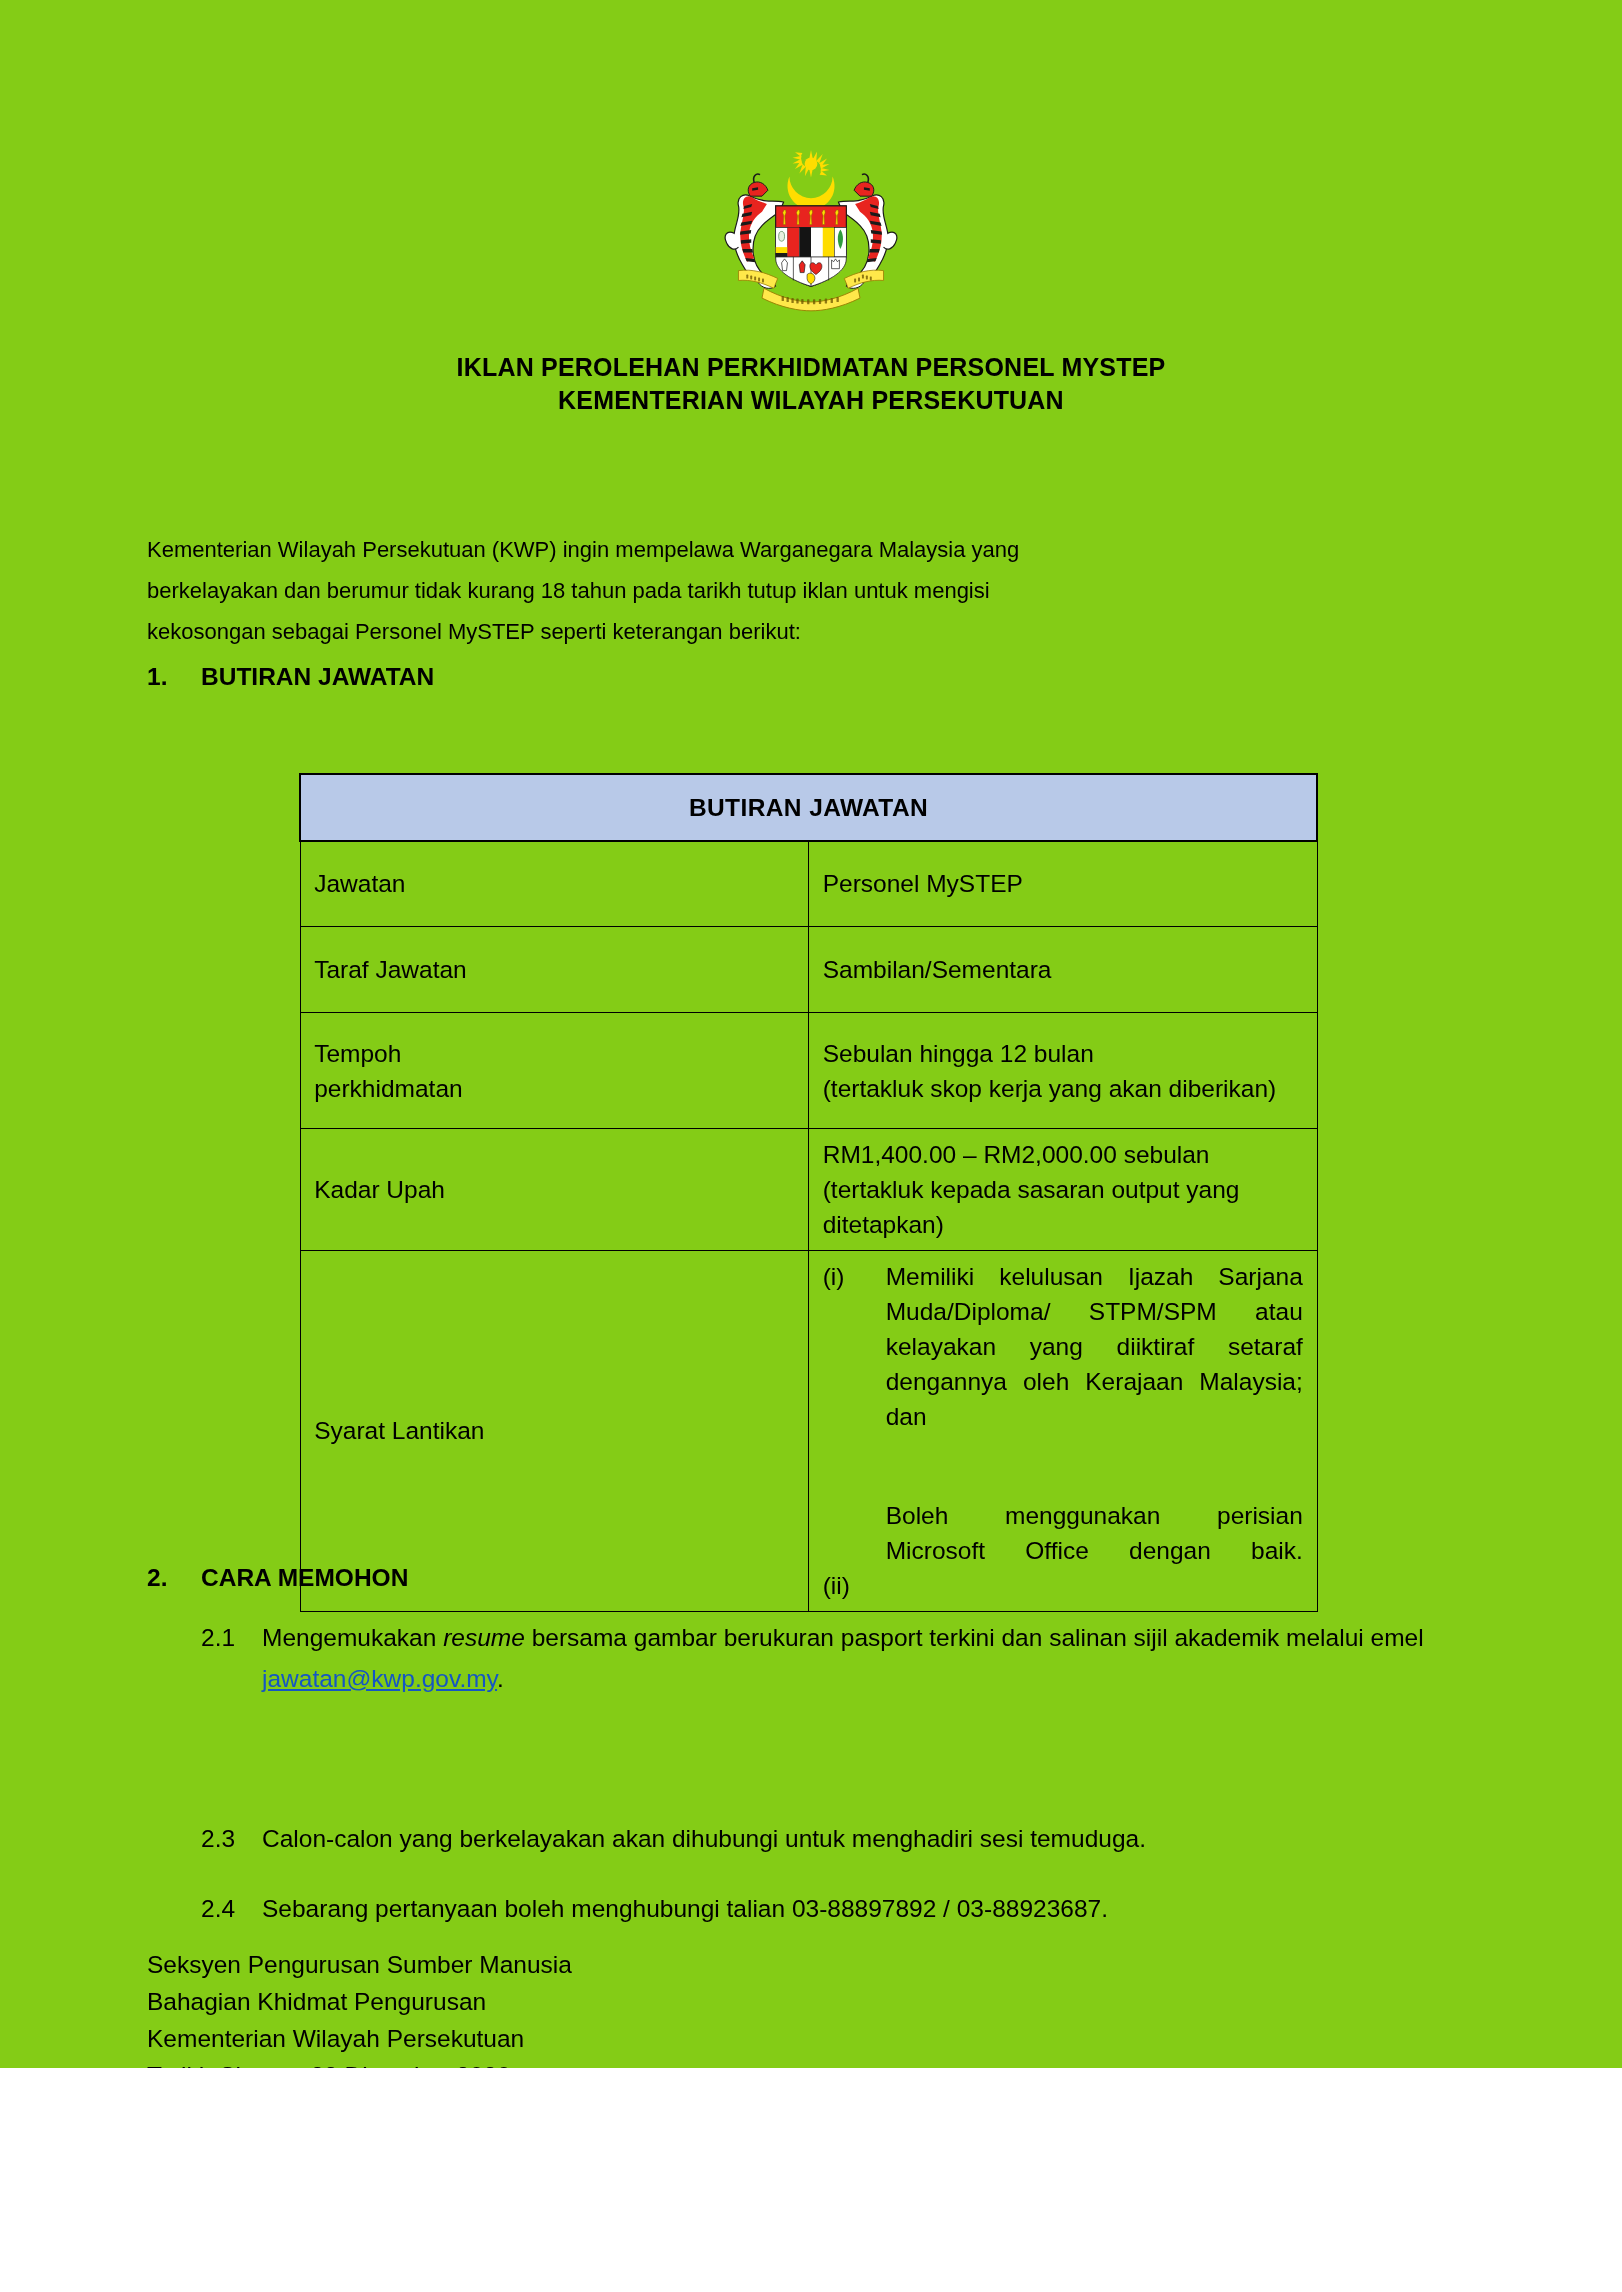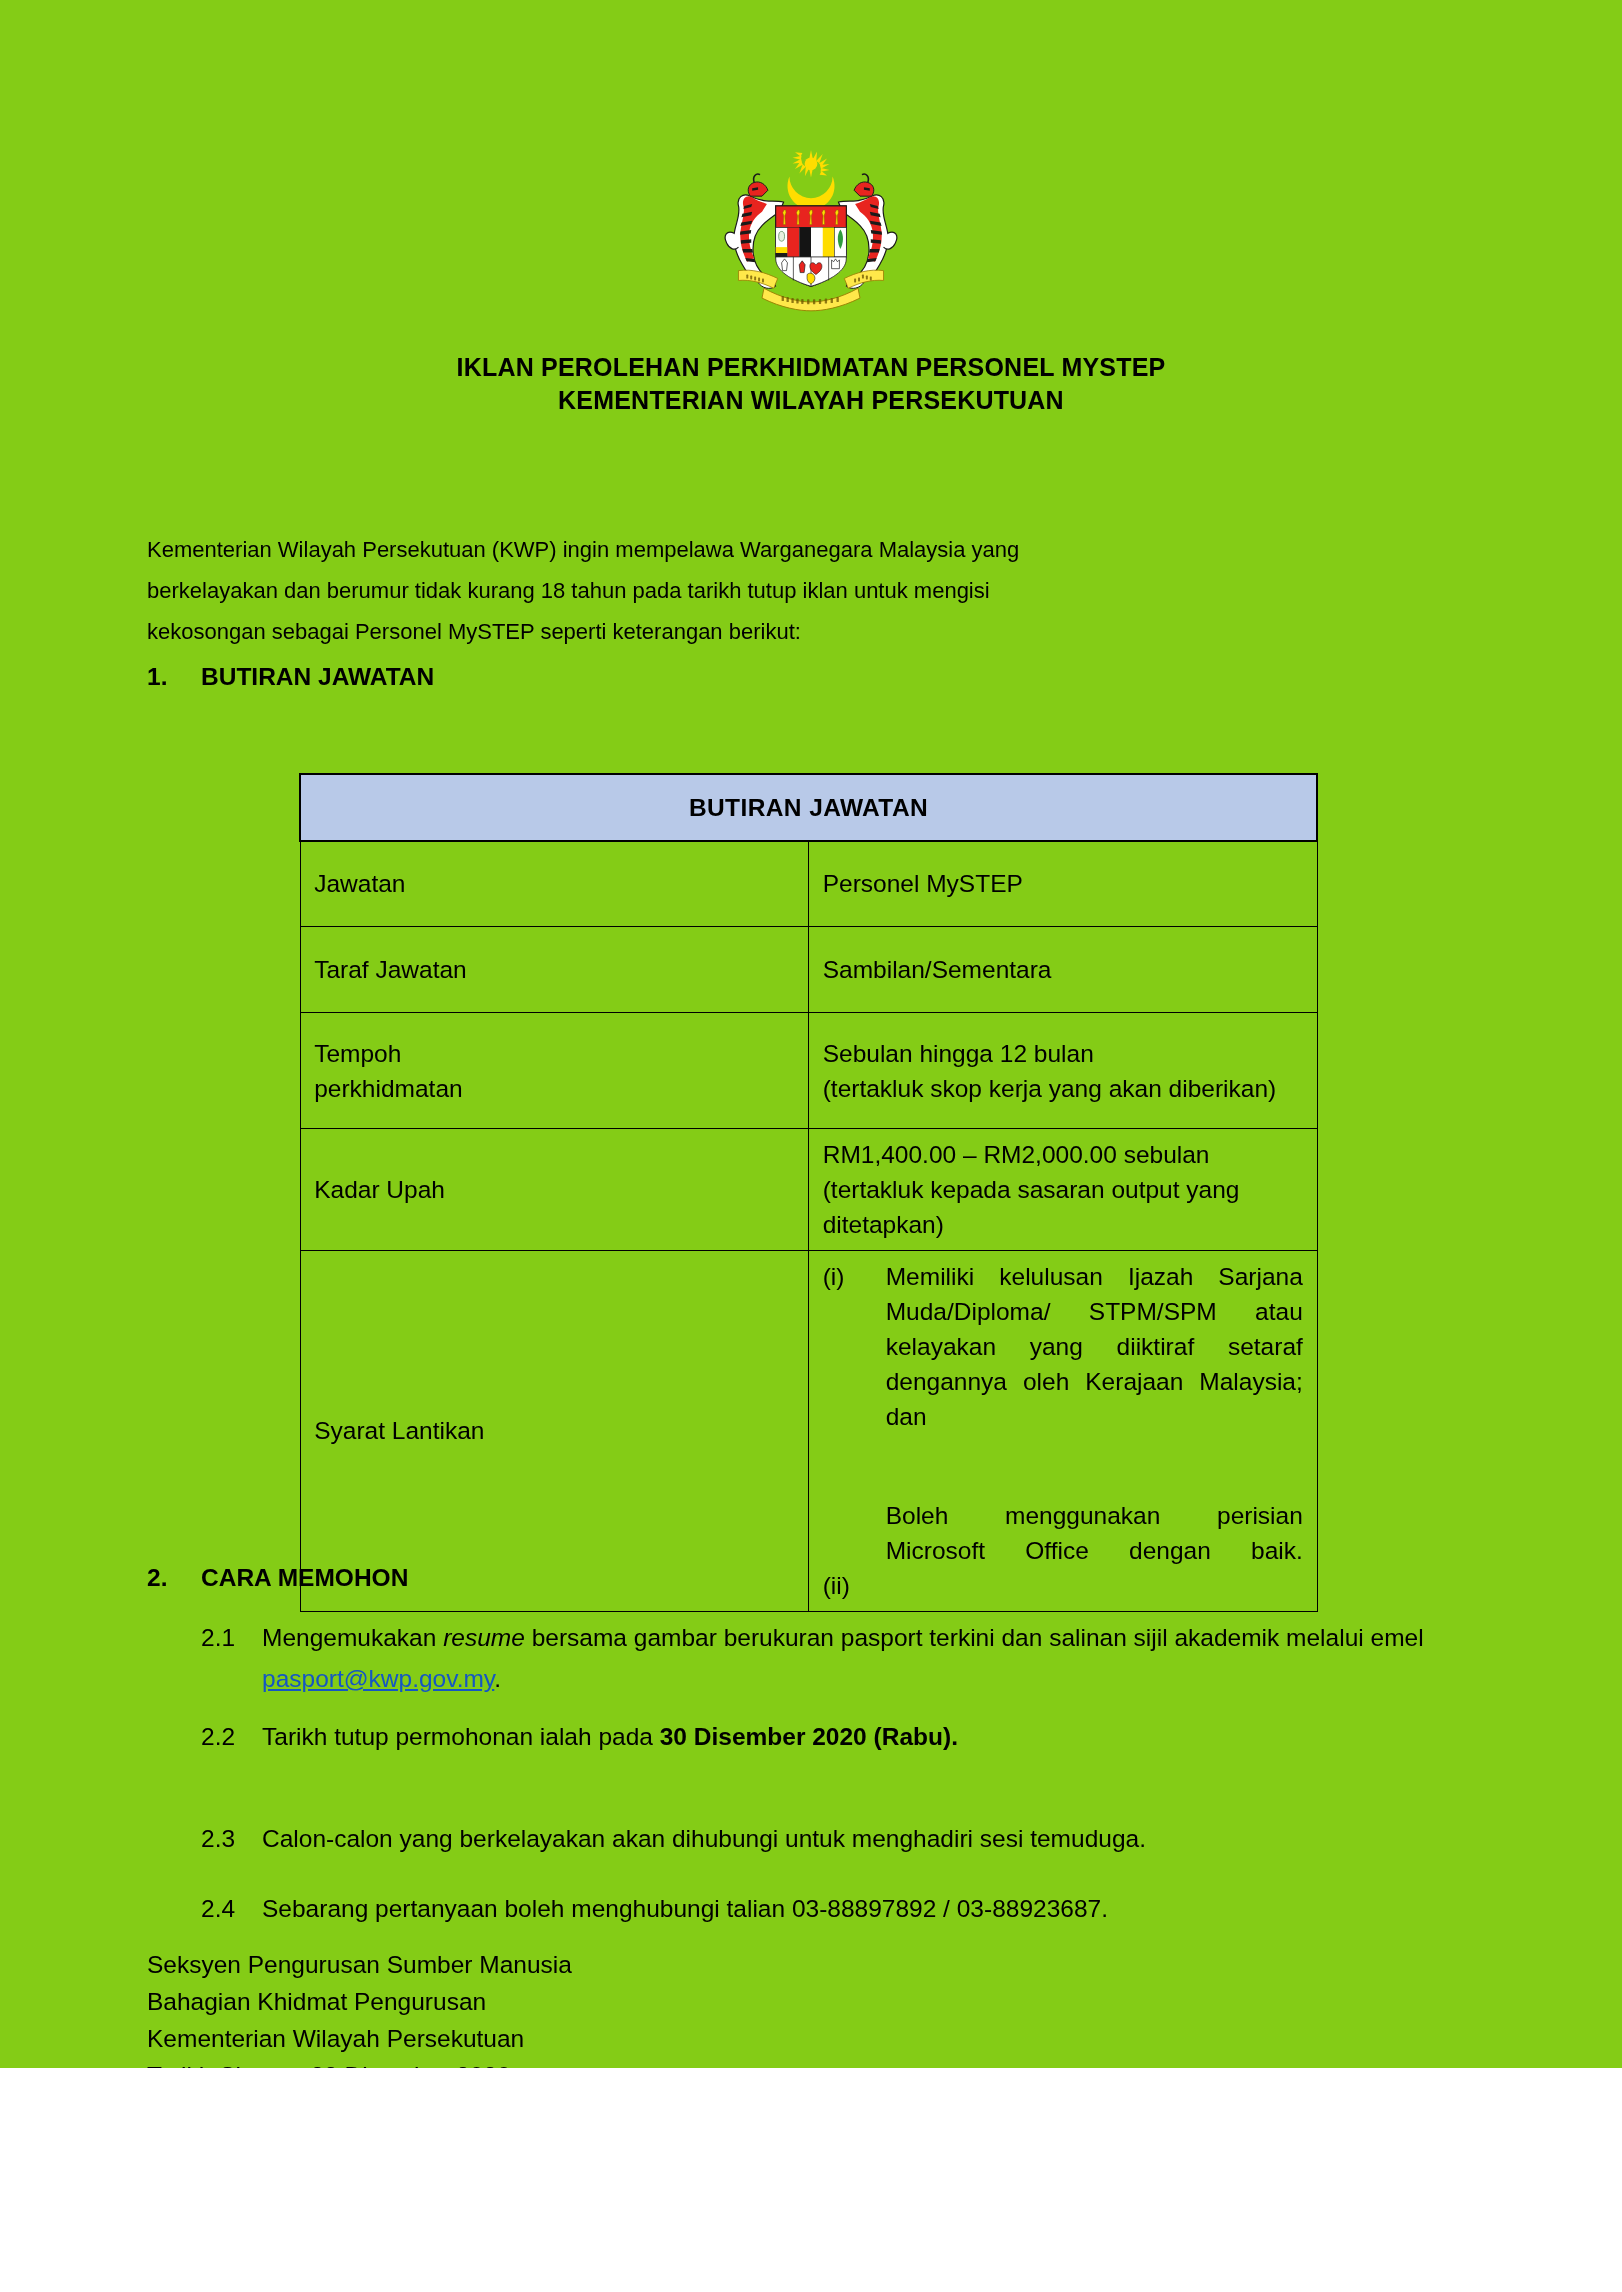--- a/index.html
+++ b/index.html
@@ -382,27 +382,23 @@
     </tbody>
       </table>
   </div>
 
   <div class="sec-heading" id="sec2">
     <span class="num">2.</span><span>CARA MEMOHON</span>
   </div>
 
   <div class="subitem" id="item21">
     <span class="sn">2.1</span>
-    <span class="st"><span>Mengemukakan </span><span class="it">resume</span><span> bersama gambar berukuran pasport terkini dan salinan sijil akademik melalui emel </span><a class="email" href="#">pasport@kwp.gov.my</a><span>.</span></span>
-  </div>
-
-  <div class="subitem" id="item22">
-    <span class="sn">2.2</span>
-    <span class="st"><span>Tarikh tutup permohonan ialah pada </span><span class="bd">30 Disember 2020 (Rabu)</span><span class="bd">.</span></span>
-  </div>
+    <span class="st"><span>Mengemukakan </span><span class="it">resume</span><span> bersama gambar berukuran pasport terkini dan salinan sijil akademik melalui emel </span><a class="email" href="#">jawatan@kwp.gov.my</a><span>.</span></span>
+  </div>
+
 
   <div class="subitem" id="item23">
     <span class="sn">2.3</span>
     <span class="st">Calon-calon yang berkelayakan akan dihubungi untuk menghadiri sesi temuduga.</span>
   </div>
 
   <div class="subitem" id="item24">
     <span class="sn">2.4</span>
     <span class="st">Sebarang pertanyaan boleh menghubungi talian 03-88897892 / 03-88923687.</span>
   </div>

